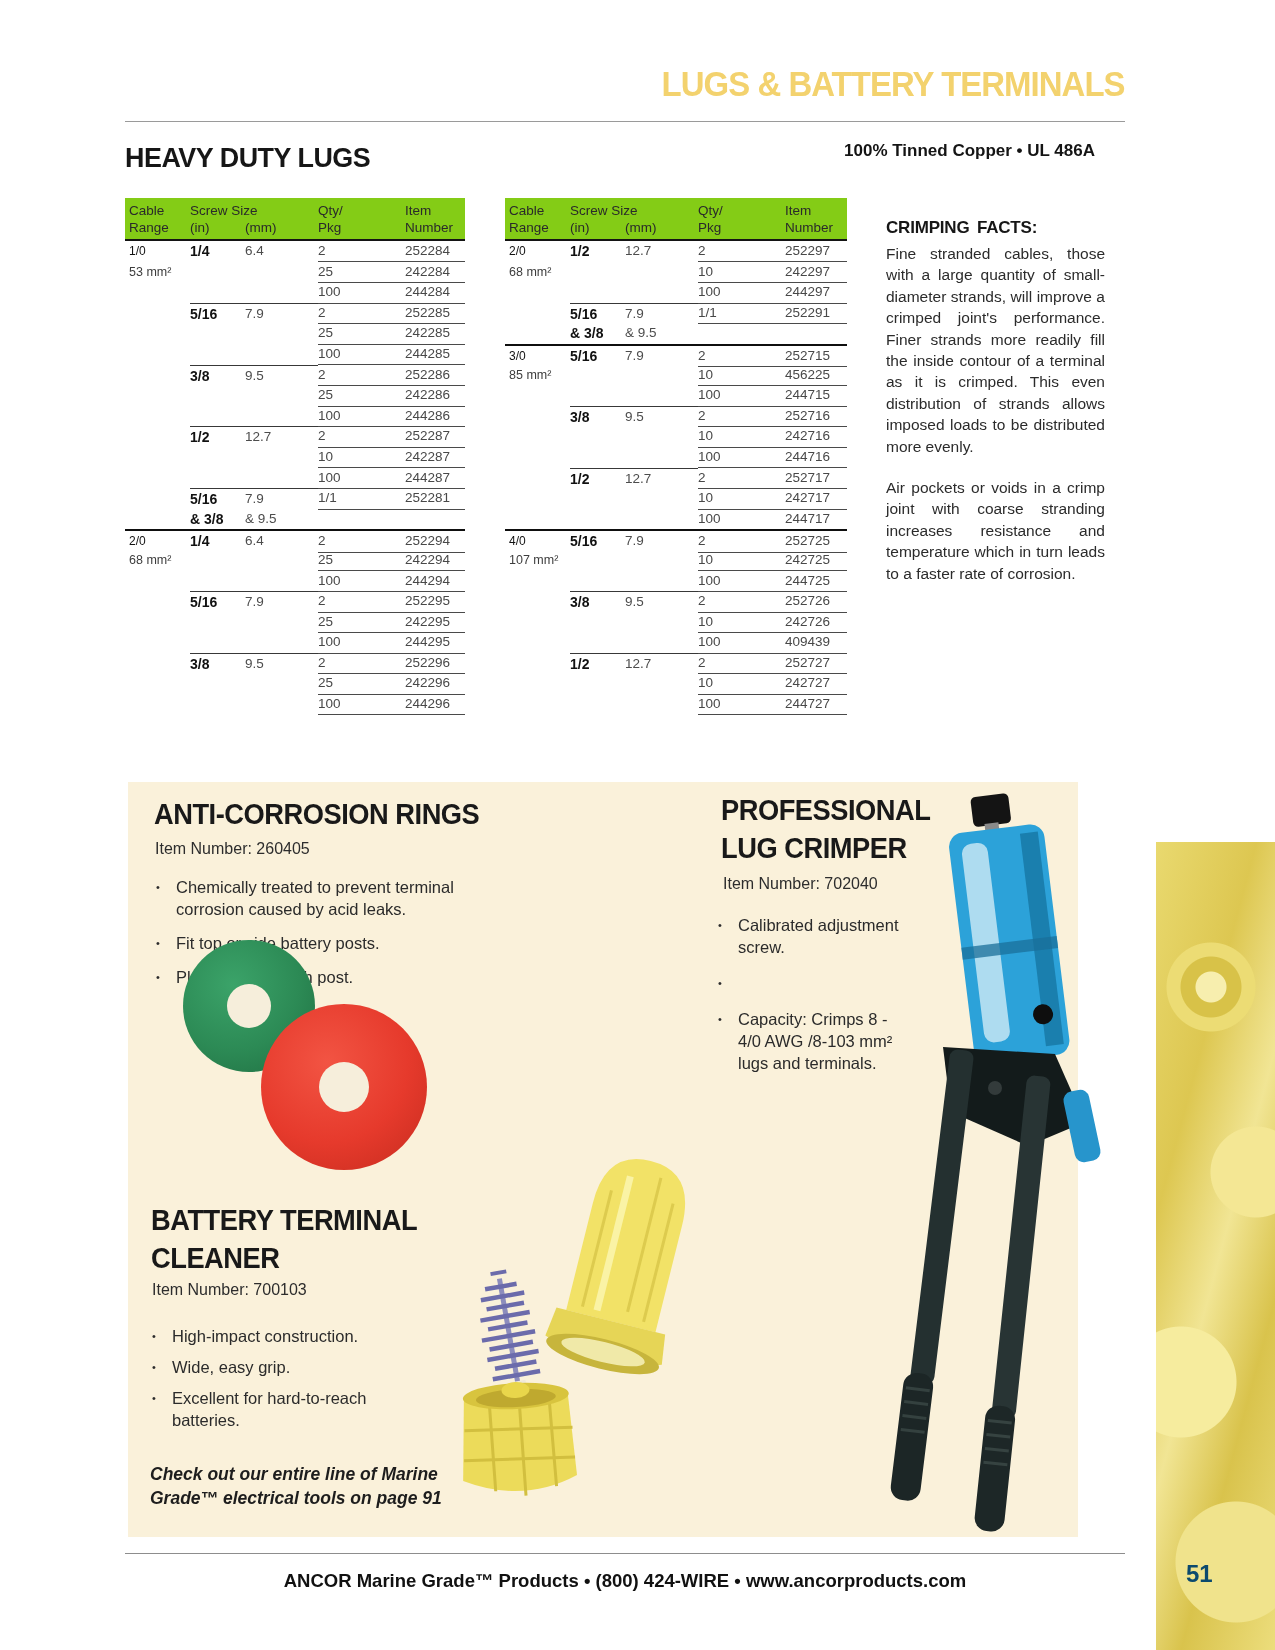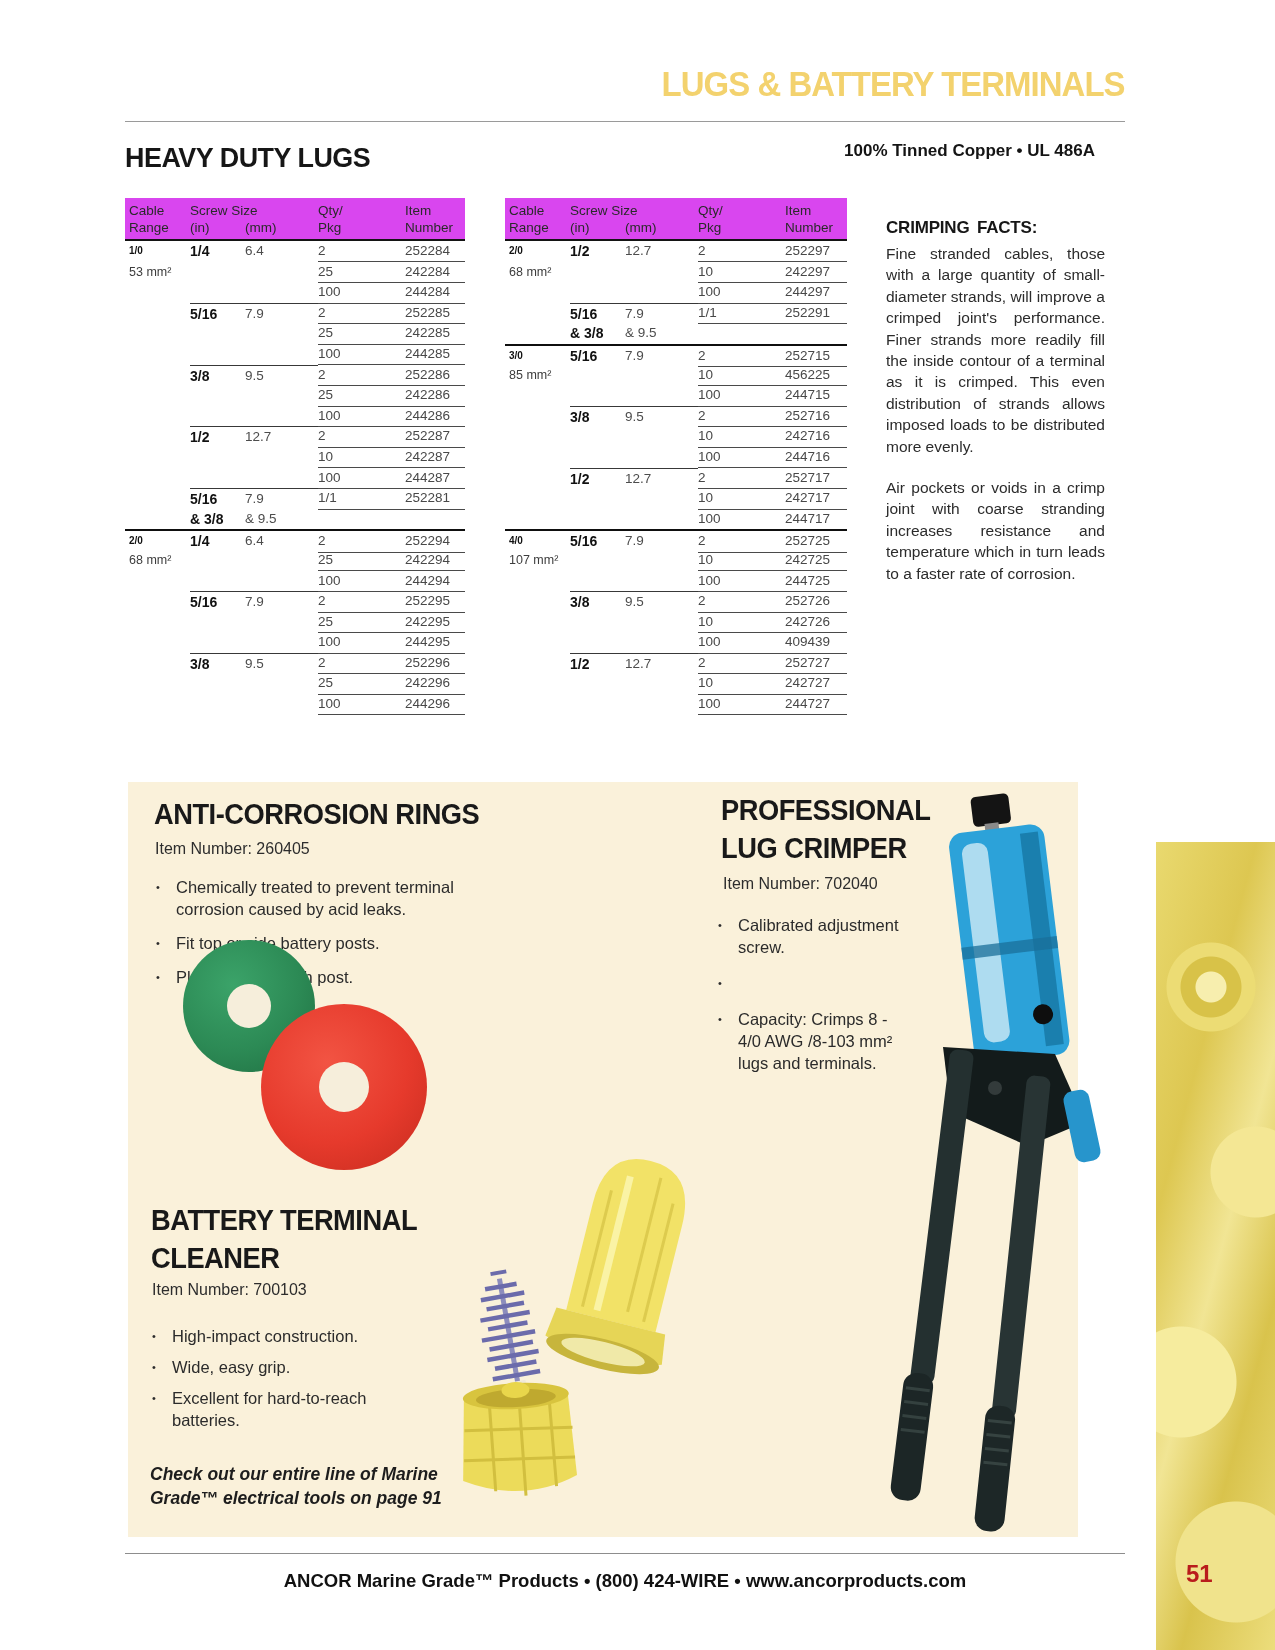--- a/index.html
+++ b/index.html
@@ -11,28 +11,28 @@
   .page-title{right:150px;top:64px;font-size:35px;font-weight:bold;color:#f3d26e;letter-spacing:-1px;transform:scaleX(.94);transform-origin:right top;white-space:nowrap;}
   .rule{height:1px;background:#9a9a9a;}
   .rule-top{left:125px;top:121px;width:1000px;}
   .section-title{left:125px;top:142px;font-size:28px;font-weight:bold;letter-spacing:-.5px;transform:scaleX(.96);transform-origin:left top;color:#161616;white-space:nowrap;}
   .spec-note{right:180px;top:141px;font-size:17px;font-weight:bold;color:#141414;white-space:nowrap;}
 
   
   .lugtable{--cols:65px 55px 73px 87px 1fr;position:absolute;top:198px;width:340px;}
   #ltable0{left:125px;}
   #ltable1{left:505px;width:342px;}
-  .lhead{background:#d946ef;border-bottom:2.5px solid #141414;padding:5px 0 3px 0;}
+  .lhead{background:#84cc16;border-bottom:2.5px solid #141414;padding:5px 0 3px 0;}
   .hr1{display:grid;grid-template-columns:65px 128px 87px 1fr;}
   .hr2{display:grid;grid-template-columns:var(--cols);}
   .hc{font-size:13.5px;line-height:16.5px;color:#2a2a2a;white-space:nowrap;}
   .pl{padding-left:4px;}
   .lrow{display:grid;grid-template-columns:var(--cols);height:20.6px;}
   .lc{font-size:13.5px;line-height:20.4px;white-space:nowrap;overflow:visible;}
-  .c-cable{font-weight:bold;font-size:10px;color:#111;}
+  .c-cable{font-weight:normal;font-size:12px;color:#111;}
   .c-size{font-weight:normal;font-size:12.5px;color:#3d3d3d;}
   .c-in{font-weight:bold;font-size:14px;color:#111;}
   .c-mm{color:#4c4c4c;}
   .c-qty,.c-item{color:#484848;}
   .u{border-bottom:1.3px solid #4a4a4a;}
   .lrow.ssep .c-in,.lrow.ssep .c-mm{border-top:1.5px solid #383838;}
   .lrow.gsep .lc{border-top:2.5px solid #0f0f0f;}
 
   
   .crimping{left:886px;top:218px;width:219px;}
@@ -60,21 +60,21 @@
   .ring-red .hole{width:50px;height:50px;}
 
   
   .lug-photo{left:1156px;top:842px;width:119px;height:808px;
     background:
       radial-gradient(circle at 55px 145px,#f7eeae 0 15px,#d8c248 16px 30px,#ecdc74 31px 44px,rgba(0,0,0,0) 45px),
       radial-gradient(circle at 100px 330px,#f4e794 0 45px,rgba(0,0,0,0) 46px),
       radial-gradient(circle at 25px 540px,#f6ec9e 0 55px,rgba(0,0,0,0) 56px),
       radial-gradient(circle at 80px 720px,#f0e38c 0 60px,rgba(0,0,0,0) 61px),
       linear-gradient(105deg,#e9d96f,#ddc751 30%,#f1e594 52%,#d9c34c 72%,#ecdd7c);}
-  .page-number{left:1186px;top:1560px;font-size:24px;font-weight:bold;color:#b91c1c;}
+  .page-number{left:1186px;top:1560px;font-size:24px;font-weight:bold;color:#0c4a6e;}
 
   
   .rule-bottom{left:125px;top:1553px;width:1000px;background:#8d8d8d;}
   .footer-text{left:125px;top:1570px;width:1000px;text-align:center;font-size:18.5px;font-weight:bold;color:#111;white-space:nowrap;}
 </style>
 </head>
 <body>
 
 <div class="abs page-title">LUGS &amp; BATTERY TERMINALS</div>
 <div class="abs rule rule-top"></div>

